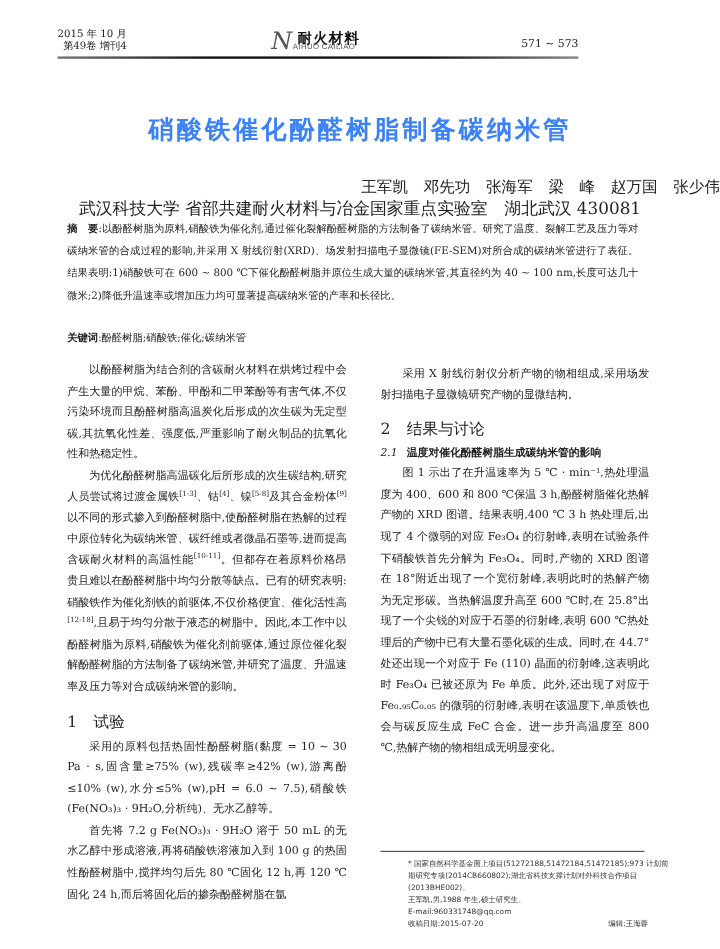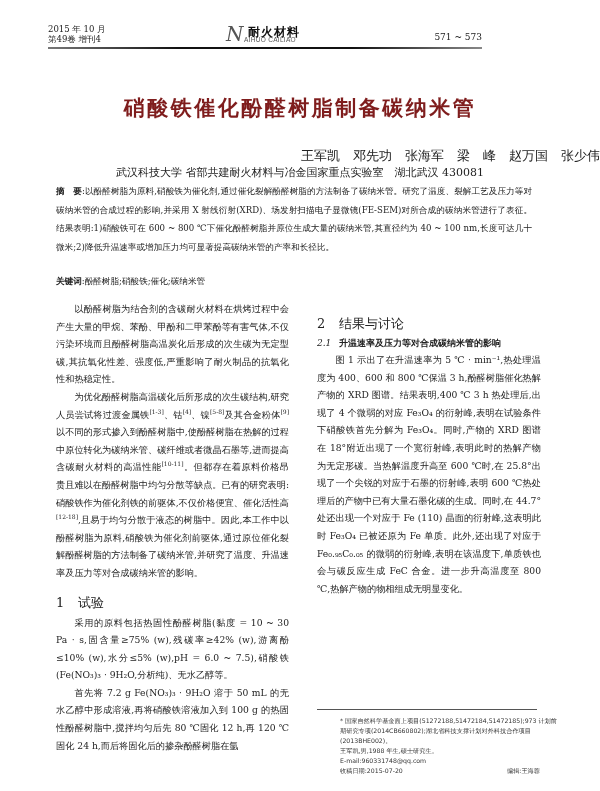--- a/index.html
+++ b/index.html
@@ -1,28 +1,28 @@
 <!DOCTYPE html>
 <html><head>
 <meta charset="utf-8">
 <style>
   html, body { margin: 0; padding: 0; background: #ffffff; }
   body { width: 600px; height: 791px; position: relative; overflow: hidden; font-family: "DejaVu Serif", "Liberation Serif", serif; color: #1a1a1a; }
   .page { position: absolute; left: 0; top: 0; width: 600px; height: 791px; }
-  .hdr { position: absolute; left: 48px; right: 118px; top: 24px; height: 24px; }
+  .hdr { position: absolute; left: 48px; right: 118px; top: 24px; height: 24px; text-align: right; }
   .hdr-left { position: absolute; left: 0; top: 0; font-size: 8.5px; line-height: 10px; color: #222; }
   .hdr-right { position: absolute; right: 0; top: 8px; font-size: 9px; color: #222; }
   .hdr-logo { position: absolute; left: 178px; top: 0; width: 90px; height: 22px; }
   .logo-n { position: absolute; left: 0; top: -2px; font-family: "DejaVu Serif", serif; font-style: italic; font-size: 20px; color: #555; }
   .logo-cn { position: absolute; left: 22px; top: 0; font-family: "DejaVu Sans", sans-serif; font-weight: bold; font-size: 12px; color: #111; letter-spacing: 1px; }
   .logo-en { position: absolute; left: 18px; top: 12px; font-family: Liberation Sans, sans-serif; font-size: 6.5px; color: #555; letter-spacing: 0.3px; }
   .hdr-rule { position: absolute; left: 48px; right: 118px; top: 47px; height: 2px; background: linear-gradient(90deg, #777 0%, #111 30%, #111 70%, #888 100%); }
-  .title { position: absolute; left: 0; right: 0; top: 94px; text-align: center; font-family: "DejaVu Sans", sans-serif; font-weight: bold; font-size: 21px; letter-spacing: 2.5px; color: #7f1d1d; }
+  .title { position: absolute; left: 0; right: 0; top: 94px; text-align: center; font-family: "DejaVu Sans", sans-serif; font-weight: bold; font-size: 21px; letter-spacing: 2.5px; color: #3b82f6; }
   .authors { position: absolute; left: 0; right: 0; top: 147px; text-align: right; font-size: 13px; word-spacing: 6px; color: #222; }
-  .affil { position: absolute; left: 0; right: 0; top: 165px; text-align: center; font-size: 11px; color: #222; }
+  .affil { position: absolute; left: 0; right: 0; top: 165px; text-align: center; font-size: 14px; color: #222; }
   .abstract { position: absolute; left: 56px; width: 476px; top: 182px; font-size: 8.6px; line-height: 18.5px; color: #222; text-align: justify; }
   .bold-lbl { font-family: "DejaVu Sans", sans-serif; font-weight: bold; }
   .keywords { position: absolute; left: 56px; width: 476px; top: 276px; font-size: 8.6px; color: #222; }
   .col { position: absolute; font-size: 9.2px; line-height: 17.6px; color: #222; text-align: justify; }
   .col-l { left: 56px; width: 233px; top: 300px; }
   .col-r { left: 317px; width: 224px; top: 303px; }
   .col p { margin: 0; }
   .indent { text-indent: 2em; }
   .sec { font-size: 13px; margin: 12px 0 2px 0; line-height: 18px; }
   .sec .num { display: inline-block; width: 22px; }
@@ -65,22 +65,23 @@
 
   <div class="col col-l">
     <p class="indent">以酚醛树脂为结合剂的含碳耐火材料在烘烤过程中会产生大量的甲烷、苯酚、甲酚和二甲苯酚等有害气体,不仅污染环境而且酚醛树脂高温炭化后形成的次生碳为无定型碳,其抗氧化性差、强度低,严重影响了耐火制品的抗氧化性和热稳定性。</p>
     <p class="indent"><span>为优化酚醛树脂高温碳化后所形成的次生碳结构,研究人员尝试将过渡金属铁</span><sup>[1-3]</sup><span>、钴</span><sup>[4]</sup><span>、镍</span><sup>[5-8]</sup><span>及其合金粉体</span><sup>[9]</sup><span>以不同的形式掺入到酚醛树脂中,使酚醛树脂在热解的过程中原位转化为碳纳米管、碳纤维或者微晶石墨等,进而提高含碳耐火材料的高温性能</span><sup>[10-11]</sup><span>。但都存在着原料价格昂贵且难以在酚醛树脂中均匀分散等缺点。已有的研究表明:硝酸铁作为催化剂铁的前驱体,不仅价格便宜、催化活性高</span><sup>[12-18]</sup><span>,且易于均匀分散于液态的树脂中。因此,本工作中以酚醛树脂为原料,硝酸铁为催化剂前驱体,通过原位催化裂解酚醛树脂的方法制备了碳纳米管,并研究了温度、升温速率及压力等对合成碳纳米管的影响。</span></p>
     <div class="sec"><span class="num">1</span><span>试验</span></div>
     <p class="indent">采用的原料包括热固性酚醛树脂(黏度 = 10 ~ 30 Pa · s,固含量≥75% (w),残碳率≥42% (w),游离酚≤10% (w),水分≤5% (w),pH = 6.0 ~ 7.5),硝酸铁(Fe(NO₃)₃ · 9H₂O,分析纯)、无水乙醇等。</p>
     <p class="indent">首先将 7.2 g Fe(NO₃)₃ · 9H₂O 溶于 50 mL 的无水乙醇中形成溶液,再将硝酸铁溶液加入到 100 g 的热固性酚醛树脂中,搅拌均匀后先 80 ℃固化 12 h,再 120 ℃固化 24 h,而后将固化后的掺杂酚醛树脂在氩</p>
   </div>
 
   <div class="col col-r">
+    <p class="indent">采用 X 射线衍射仪分析产物的物相组成,采用场发射扫描电子显微镜研究产物的显微结构。</p>
     <div class="sec"><span class="num">2</span><span>结果与讨论</span></div>
-    <div class="subsec"><span class="num">2.1</span><span>升温速率及压力等对合成碳纳米管的影响</span></div>
+    <div class="subsec"><span class="num">2.1</span><span>温度对催化酚醛树脂生成碳纳米管的影响</span></div>
     <p class="indent">图 1 示出了在升温速率为 5 ℃ · min⁻¹,热处理温度为 400、600 和 800 ℃保温 3 h,酚醛树脂催化热解产物的 XRD 图谱。结果表明,400 ℃ 3 h 热处理后,出现了 4 个微弱的对应 Fe₃O₄ 的衍射峰,表明在试验条件下硝酸铁首先分解为 Fe₃O₄。同时,产物的 XRD 图谱在 18°附近出现了一个宽衍射峰,表明此时的热解产物为无定形碳。当热解温度升高至 600 ℃时,在 25.8°出现了一个尖锐的对应于石墨的衍射峰,表明 600 ℃热处理后的产物中已有大量石墨化碳的生成。同时,在 44.7°处还出现一个对应于 Fe (110) 晶面的衍射峰,这表明此时 Fe₃O₄ 已被还原为 Fe 单质。此外,还出现了对应于 Fe₀.₉₅C₀.₀₅ 的微弱的衍射峰,表明在该温度下,单质铁也会与碳反应生成 FeC 合金。进一步升高温度至 800 ℃,热解产物的物相组成无明显变化。</p>
   </div>
 
   <div class="foot-rule"></div>
   <div class="footnote">
     <div>* 国家自然科学基金面上项目(51272188,51472184,51472185);973 计划前期研究专项(2014CB660802);湖北省科技支撑计划对外科技合作项目(2013BHE002)。</div>
     <div>王军凯,男,1988 年生,硕士研究生。</div>
     <div>E-mail:960331748@qq.com</div>
     <div class="row-last">
       <span>收稿日期:2015-07-20</span>

